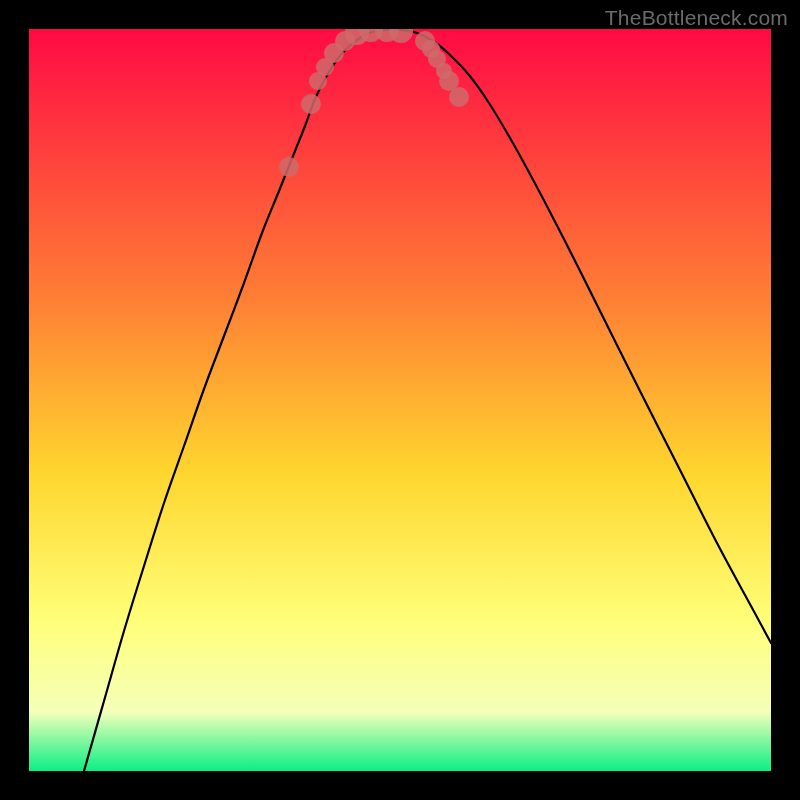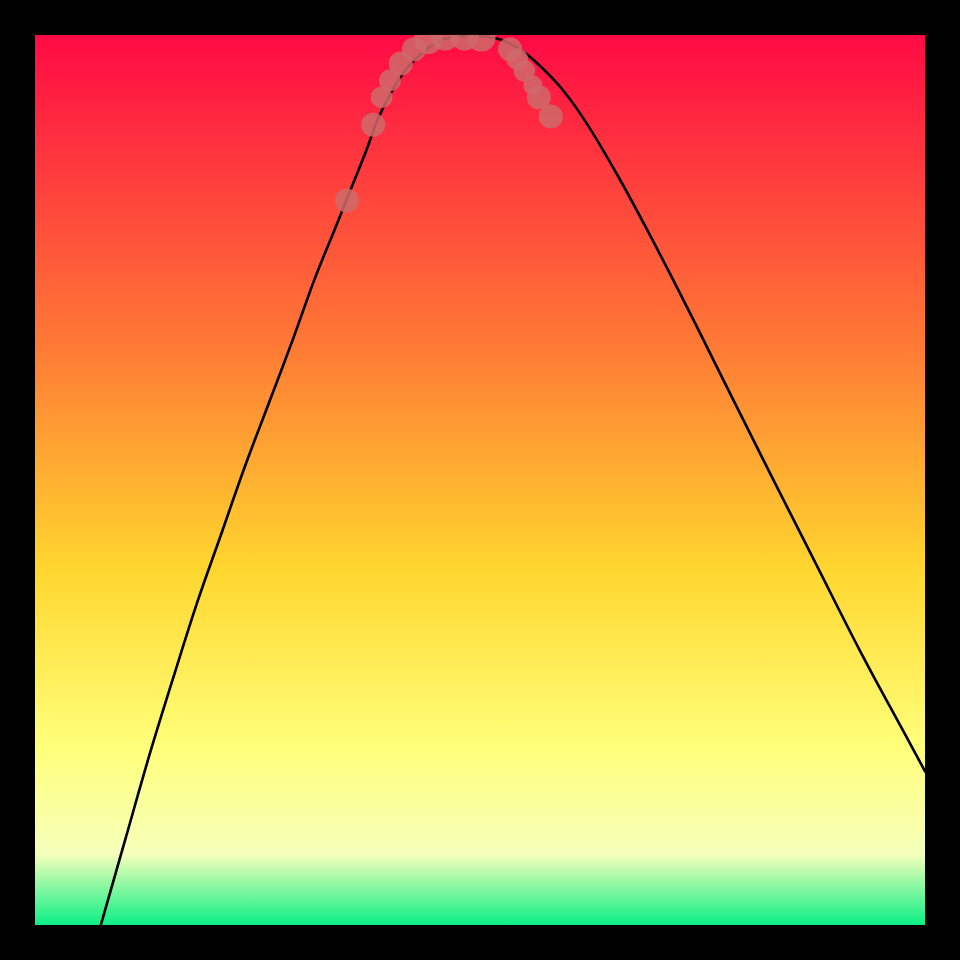--- a/index.html
+++ b/index.html
@@ -36,20 +36,21 @@
     letter-spacing: 0.2px;
     -webkit-font-smoothing: antialiased;
   }
   svg { display: block; }
 </style>
 </head>
 <body>
 
 <div class="frame">
 
+  <div class="watermark">TheBottleneck.com</div>
 
   <div class="plot-area">
     <svg id="chart-svg" width="742" height="742" viewBox="0 0 742 742">
       <defs>
         <linearGradient id="bg-grad" x1="0" y1="0" x2="0" y2="1">
           <stop id="g0" offset="0%" stop-color="#ff0a44"></stop>
           <stop id="g1" offset="35%" stop-color="#ff7a35"></stop>
           <stop id="g2" offset="60%" stop-color="#ffd62e"></stop>
           <stop id="g3" offset="80%" stop-color="#ffff7a"></stop>
           <stop id="g4" offset="92%" stop-color="#f5ffba"></stop>

